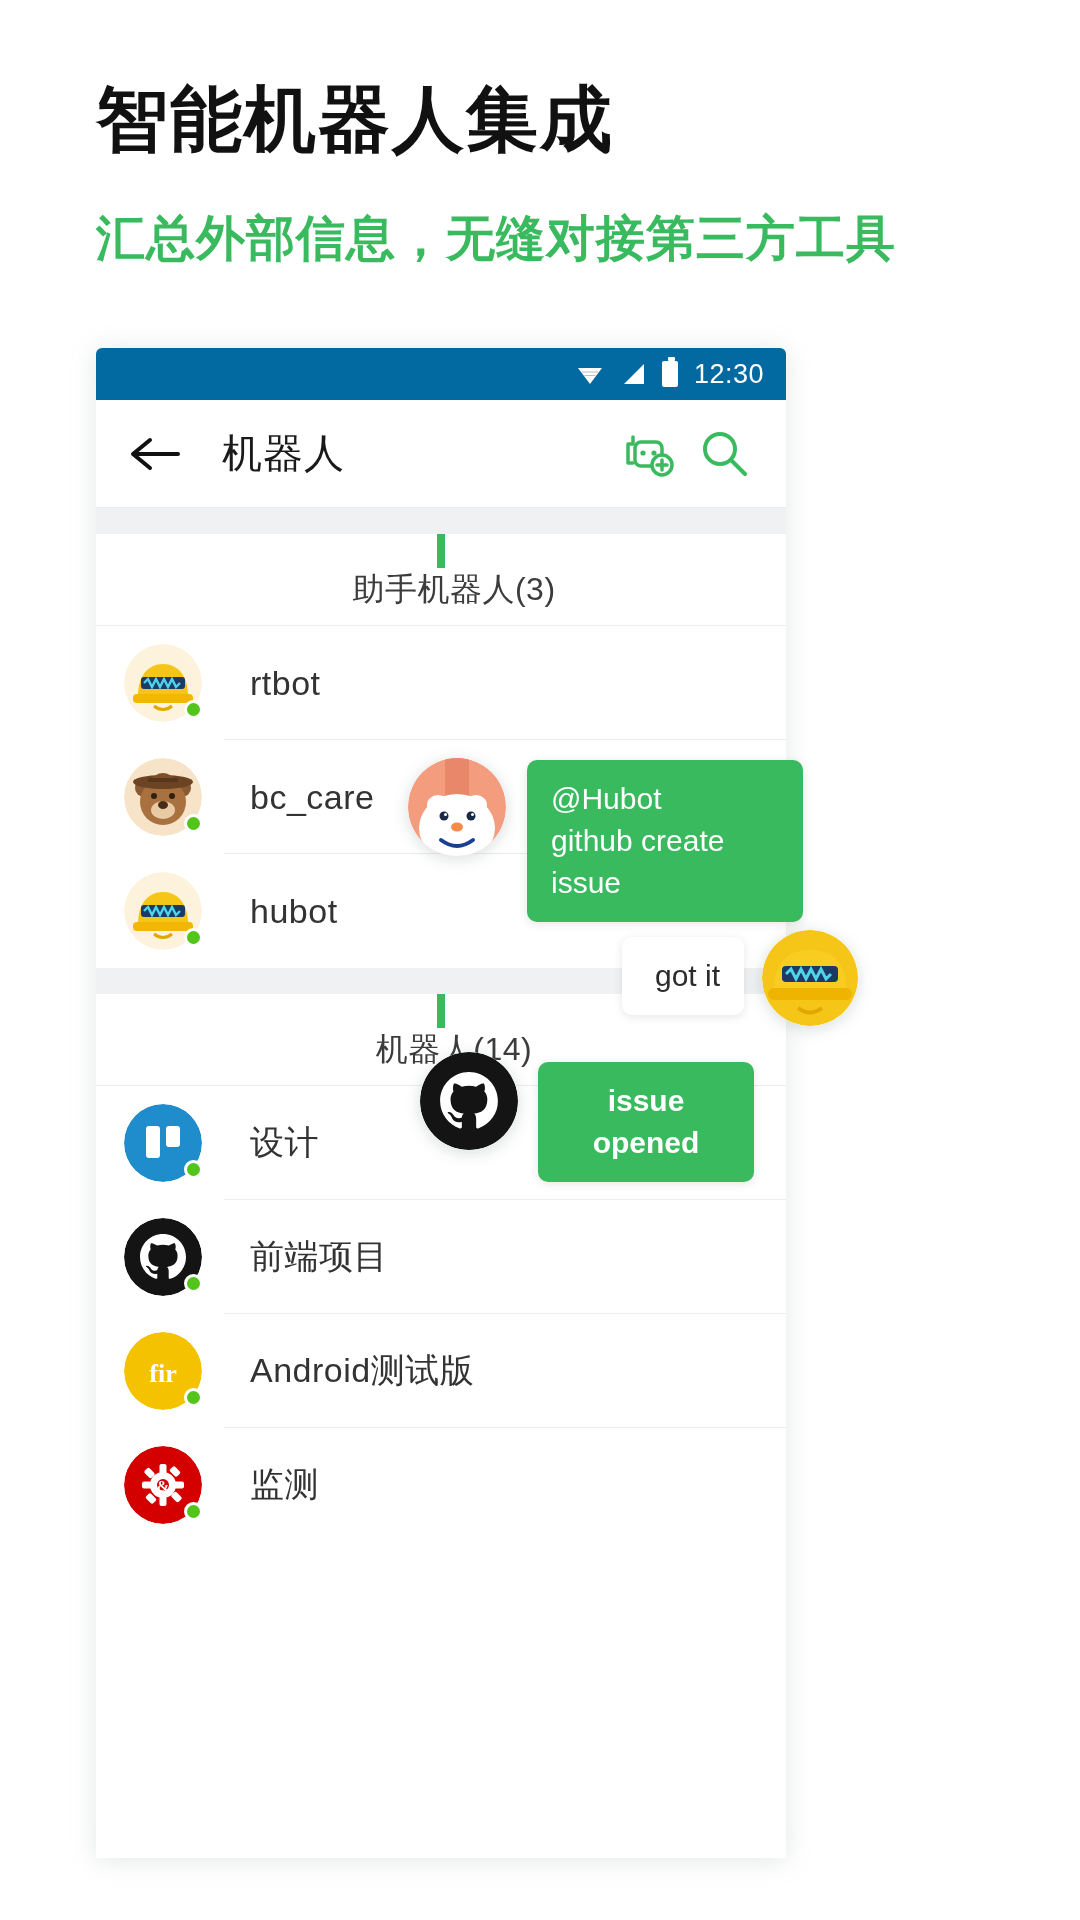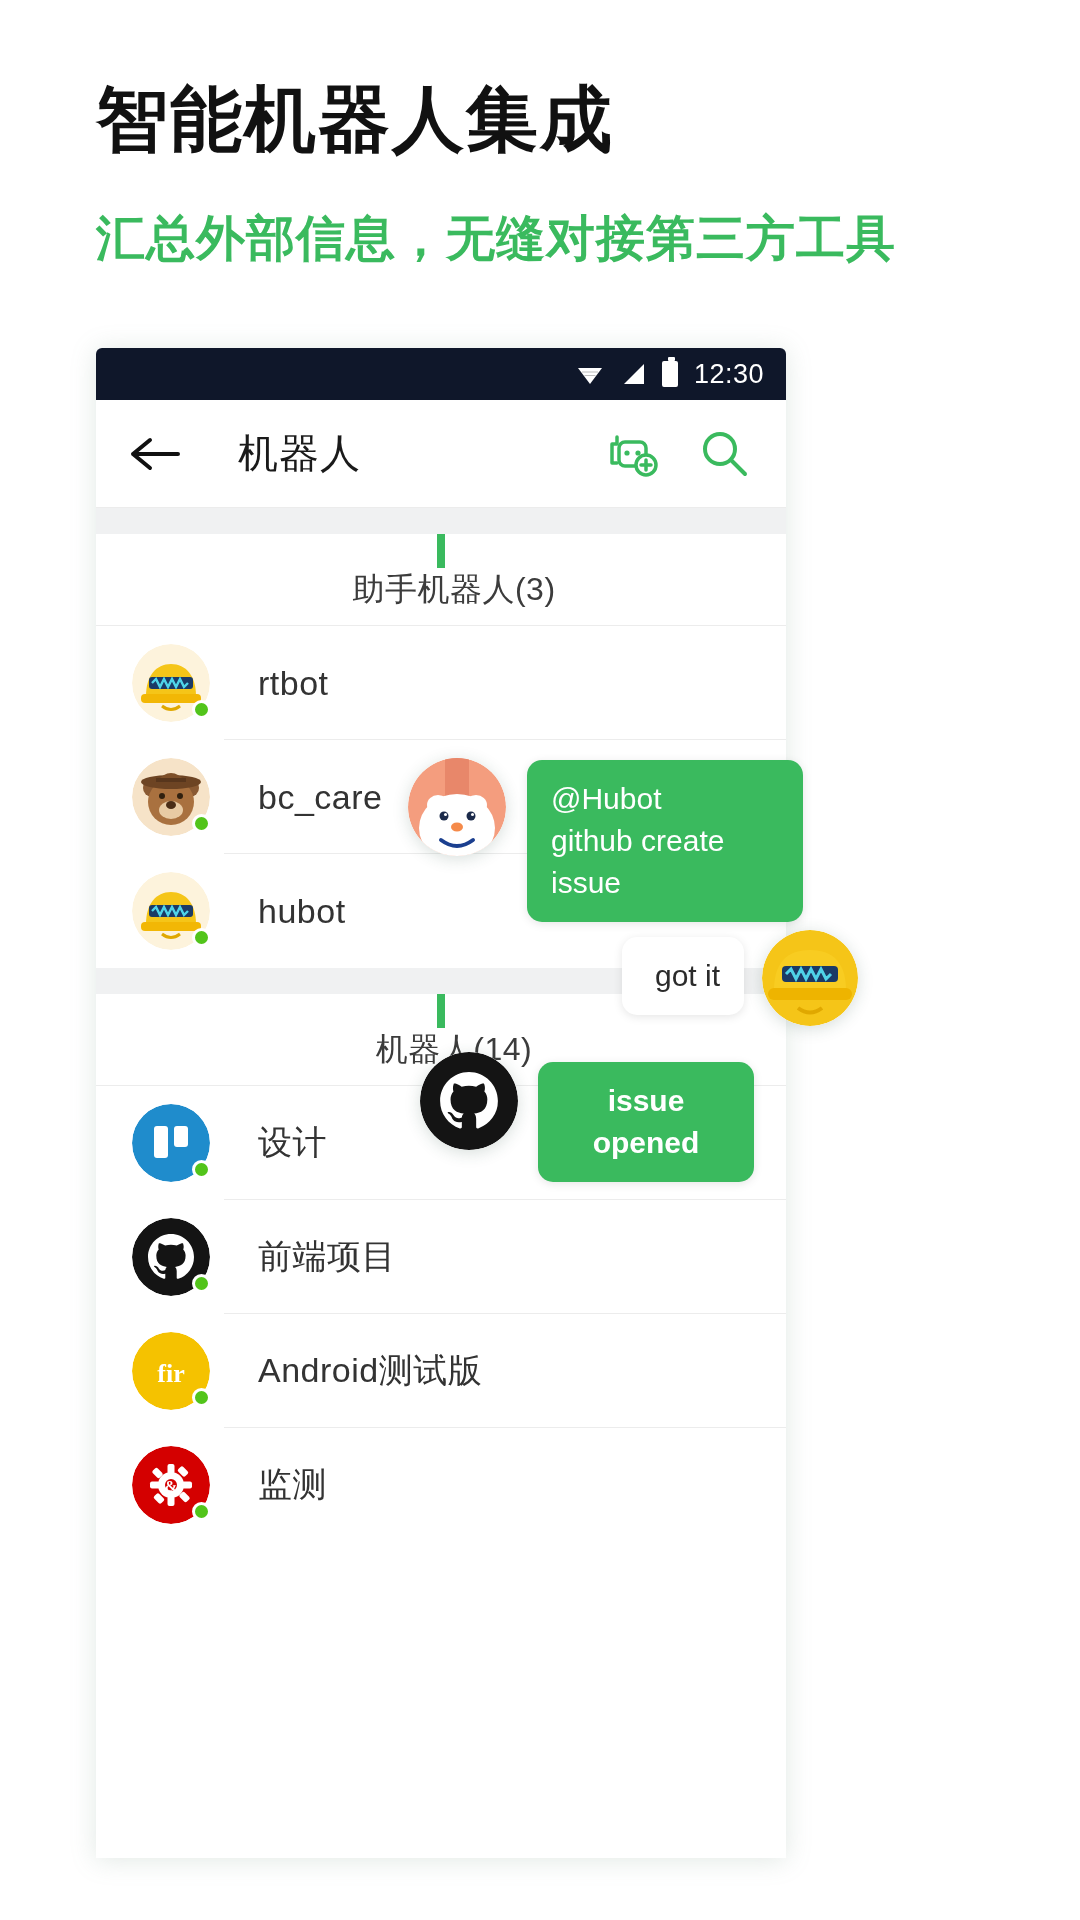--- a/index.html
+++ b/index.html
@@ -26,67 +26,67 @@
   
   .phone {
     position: absolute; left: 96px; top: 348px;
     width: 690px; height: 1510px;
     background: #ffffff;
     border-radius: 6px 6px 0 0;
     box-shadow: 0 2px 26px rgba(120,150,130,0.22);
     overflow: hidden;
   }
   .statusbar {
-    height: 52px; background:#0f172a;
+    height: 52px; background:#0369a1;
     display:flex; align-items:center; justify-content:flex-end;
     padding-right: 22px; gap: 16px;
   }
   .sb-time { color:#fff; font-size:27px; letter-spacing:.5px; }
   .ic-wifi { width:28px; height:24px; }
   .ic-sig { width:26px; height:24px; }
   .ic-bat { width:16px; height:26px; border:3px solid #fff; border-radius:2px; position:relative; background:#fff; }
   .ic-bat:after{content:"";position:absolute;top:-7px;left:3px;width:7px;height:4px;background:#fff;border-radius:1px;}
 
   .toolbar {
     height: 108px; background:#fff; display:flex; align-items:center;
-    padding: 0 30px; border-bottom: 1px solid #ececec; gap: 16px;
+    padding: 0 30px; border-bottom: 1px solid #ececec;
   }
   .tb-back { width:56px; height:56px; display:flex; align-items:center; justify-content:center; }
   .tb-title { font-size:40px; color:#1a1a1a; margin-left:40px; font-weight:400; letter-spacing:1px;}
   .tb-spacer { flex:1; }
   .tb-icon { width:62px; height:62px; display:flex; align-items:center; justify-content:center; margin-left:14px; }
 
   .gap-band { height: 26px; background:#f0f1f2; }
 
   .sec-header {
     height: 92px; display:flex; align-items:center; background:#fff;
     border-bottom:1px solid #ececec; position:relative;flex-direction:column;
   }
   .sec-bar { width:8px; height:34px; background:#3aba5e; margin-left:0px; }
   .sec-label { font-size:32px; color:#3c3c3c; margin-left:26px; letter-spacing:.5px; }
 
   .row {
     height:114px; display:flex; align-items:center; background:#fff;
-    padding-left:36px; position:relative;
+    padding-left:28px; position:relative;
   }
   .row:after{
     content:""; position:absolute; left:128px; right:0; bottom:0; height:1px; background:#ececec;
   }
   .row.last:after{ display:none; }
   .av-wrap { position:relative; width:78px; height:78px; flex:none; }
   .av { width:78px; height:78px; border-radius:50%; overflow:hidden; display:block; }
   .dot {
     position:absolute; right:-1px; bottom:3px; width:19px; height:19px;
     background:#52c41a; border-radius:50%; border:3px solid #fff;
   }
   .row-label { font-size:34px; color:#333; margin-left:48px; letter-spacing:.5px; }
 
   
   .bubble {
-    position:absolute; background:#3aba5e; color:#fff; border-radius:15px;
+    position:absolute; background:#3aba5e; color:#fff; border-radius:10px;
     font-size:30px; line-height:1.4; padding:18px 24px;
     box-shadow:0 2px 10px rgba(0,0,0,.10);
   }
   .bubble.white { background:#fff; color:#2b2b2b; }
   .ov-av {
     position:absolute; border-radius:50%; overflow:hidden;
     box-shadow:0 3px 16px rgba(40,80,60,.18); background:#fff;
   }
 </style>
 </head>

